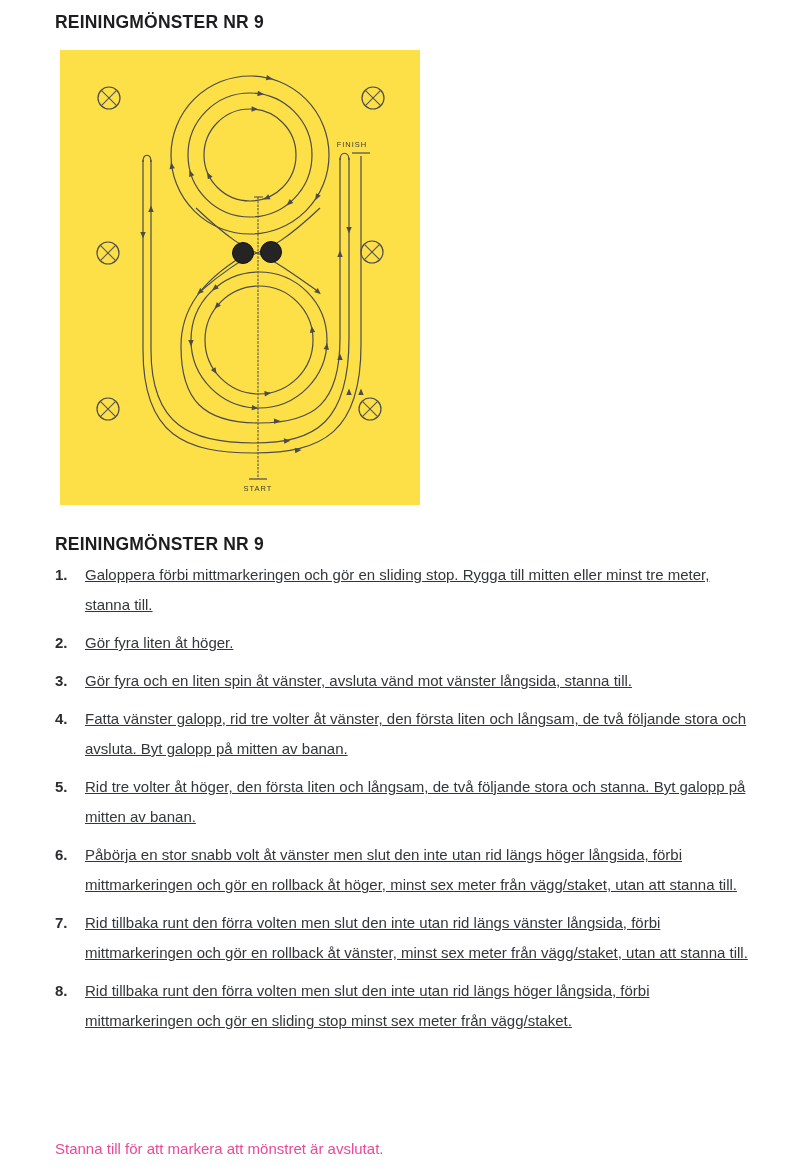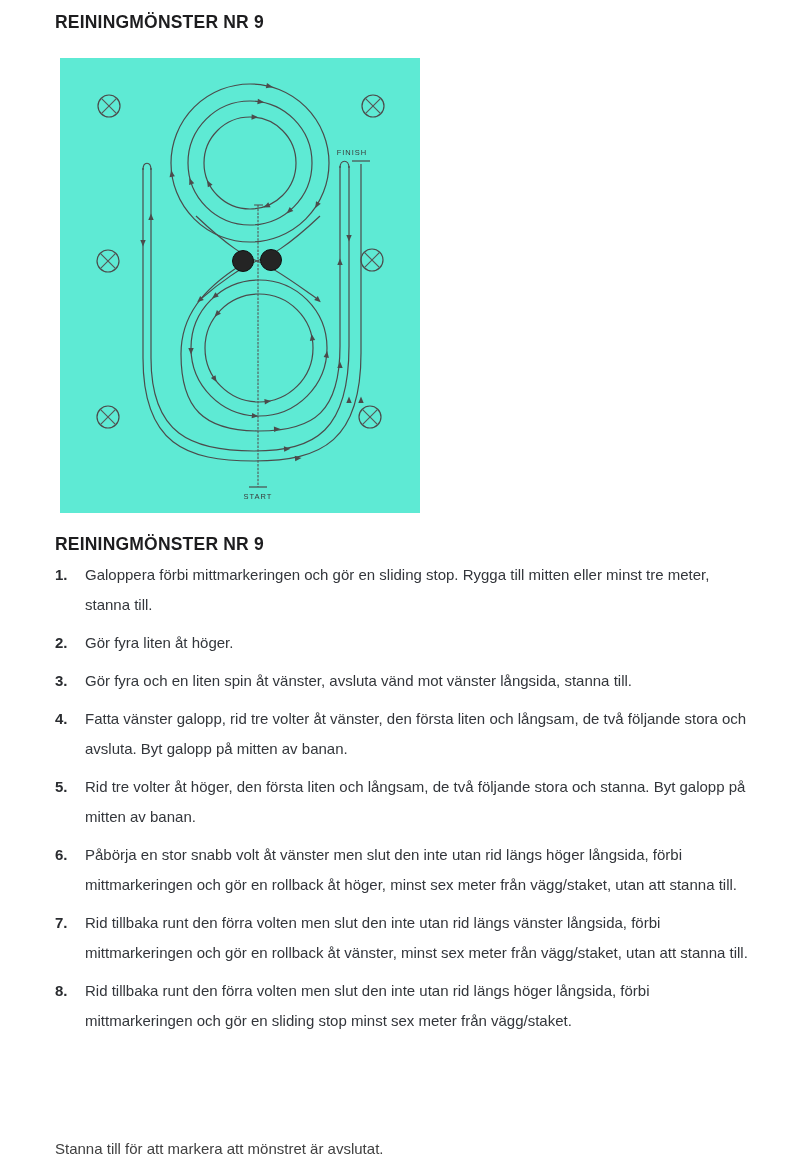--- a/index.html
+++ b/index.html
@@ -9,35 +9,35 @@
   }
   .page-title{
     position:absolute;left:55px;top:12px;margin:0;
     font-size:17.5px;font-weight:bold;color:#1d1d1f;letter-spacing:0.2px;
   }
   .section-heading{
     position:absolute;left:55px;top:534px;margin:0;
     font-size:17.5px;font-weight:bold;color:#1d1d1f;letter-spacing:0.2px;
   }
   .diagram-wrap{
-    position:absolute;left:60px;top:58px;width:360px;height:455px;
-    background:#5eead4;
+    position:absolute;left:60px;top:50px;width:360px;height:455px;
+    background:#fde047;
   }
   .diagram-wrap svg{display:block;}
   ol.instructions{
     position:absolute;left:55px;top:560px;width:694px;
     margin:0;padding:0;list-style:none;
     font-size:15px;line-height:30px;color:#33363b;
   }
   ol.instructions li{display:flex;margin-bottom:8px;}
   ol.instructions .num{flex:0 0 30px;font-weight:bold;color:#2a2c30;}
-  ol.instructions .txt{flex:1;}
+  ol.instructions .txt{flex:1;text-decoration:underline;}
   .closing{
     position:absolute;left:55px;top:1134px;width:694px;
-    font-size:15px;line-height:30px;color:#404040;
+    font-size:15px;line-height:30px;color:#ec4899;
   }
   .stroke{stroke:#4b4b4b;stroke-width:1.2;fill:none;}
   .thin{stroke:#555;stroke-width:1.1;fill:none;}
   .lbl{font-size:7.5px;fill:#3a3a3a;letter-spacing:1px;font-family:"Liberation Sans",sans-serif;}
 </style>
 </head>
 <body>
 
 <h1 class="page-title">REININGMÖNSTER NR 9</h1>
 

